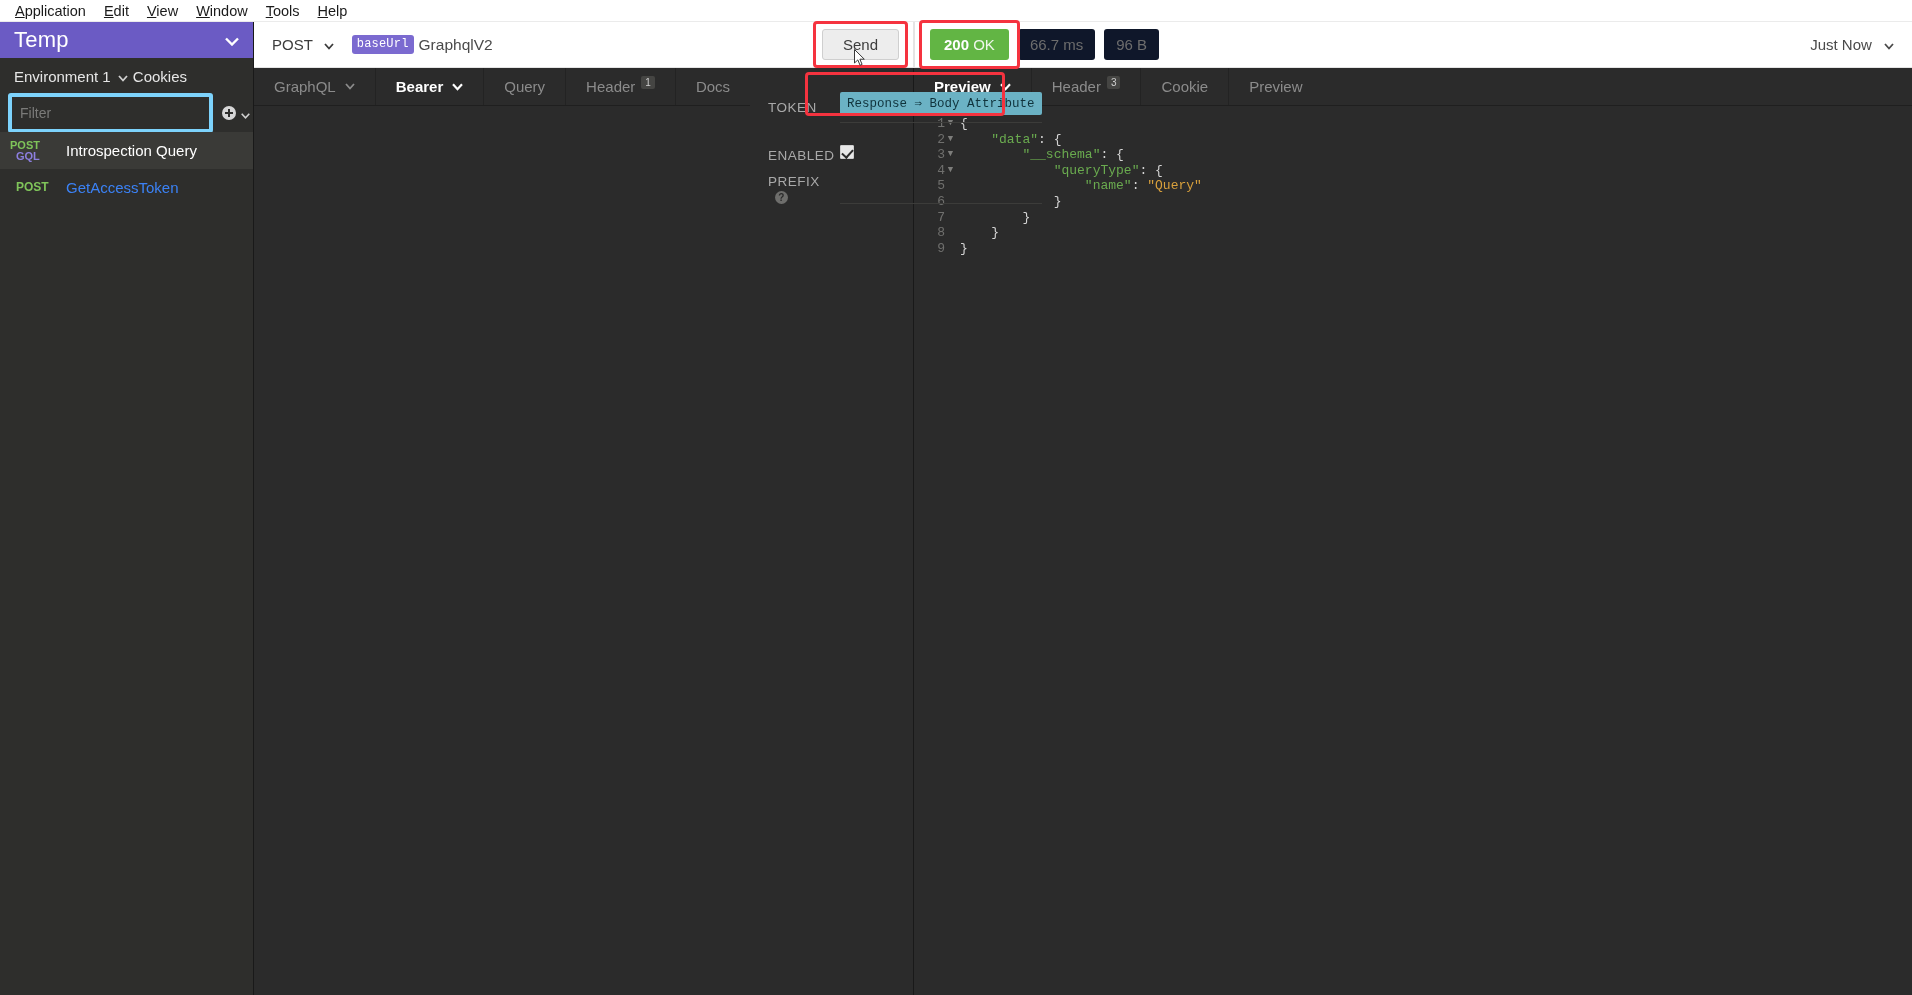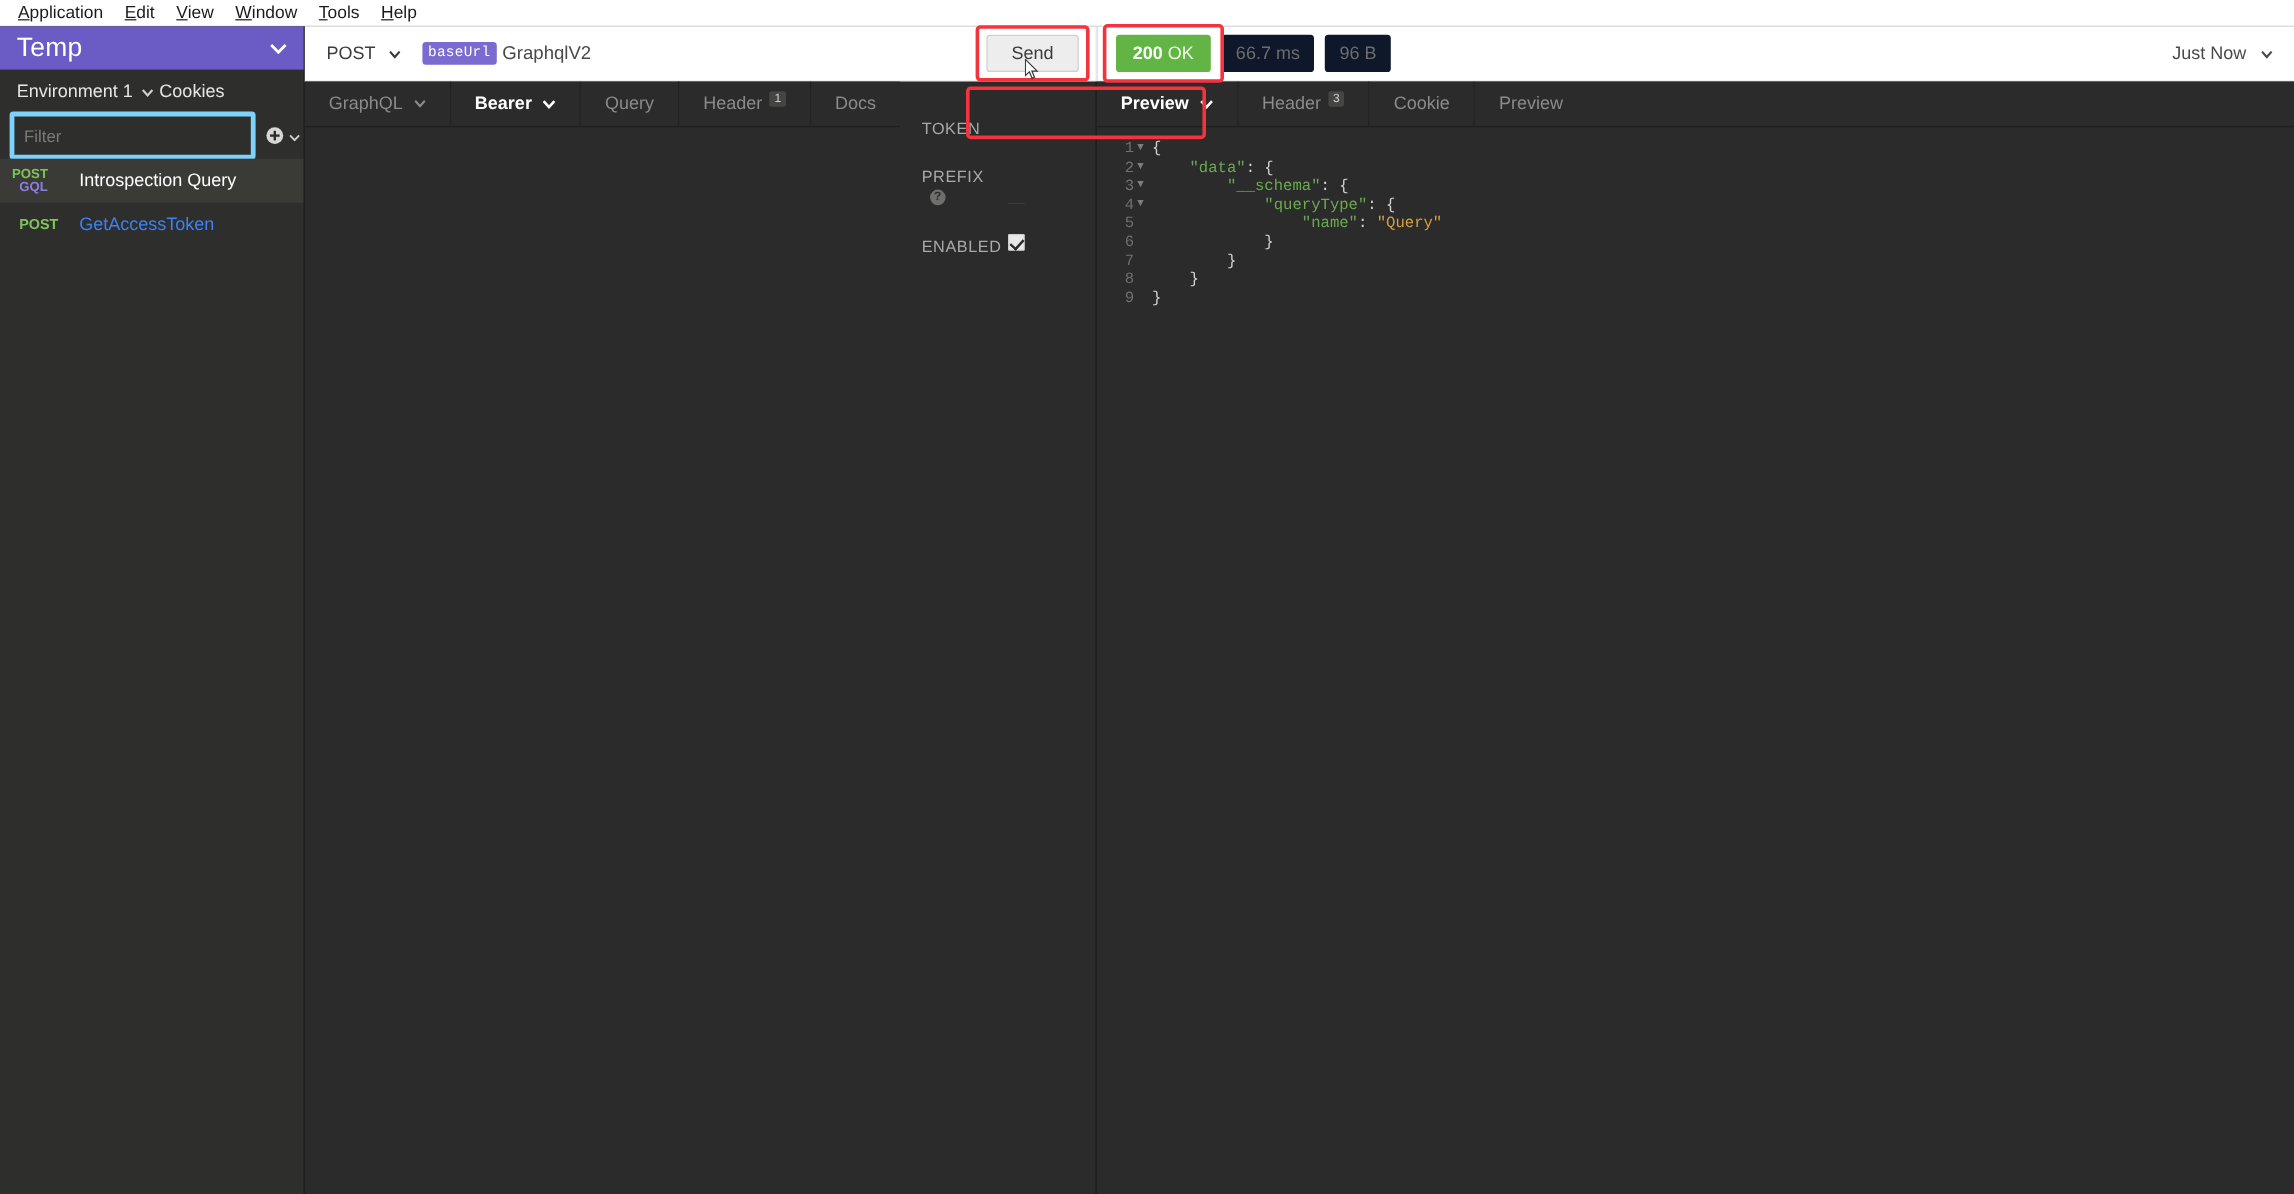--- a/index.html
+++ b/index.html
@@ -345,36 +345,39 @@
               <span class="badge">1</span>
             </div>
             <div class="tab plain">
               <span>Docs</span>
             </div>
           </div>
 
           <div class="auth-form">
             <div class="form-row" style="margin-bottom:14px;">
               <div class="lbl">TOKEN</div>
+              <div class="field">
+                <span class="var-tag">Response ⇒ Body Attribute</span>
+              </div>
             </div>
             <div class="annot token"></div>
+
+            <div class="form-row no-underline">
+              <div class="lbl">ENABLED</div>
+              <div class="field">
+                <span class="chk"></span>
+              </div>
+            </div>
 
             <div class="form-row" style="margin-bottom:16px;">
               <div class="lbl">
                 <span>PREFIX</span>
                 <span class="help-icon">?</span>
               </div>
               <div class="field"></div>
-            </div>
-
-            <div class="form-row no-underline">
-              <div class="lbl">ENABLED</div>
-              <div class="field">
-                <span class="chk"></span>
-              </div>
             </div>
           </div>
         </div>
 
         <div class="res-pane">
           <div class="tabs">
             <div class="tab active">
               <span>Preview</span>
               <span class="caret">
                 <svg width="11" height="8" viewBox="0 0 11 8" style="display:block">

